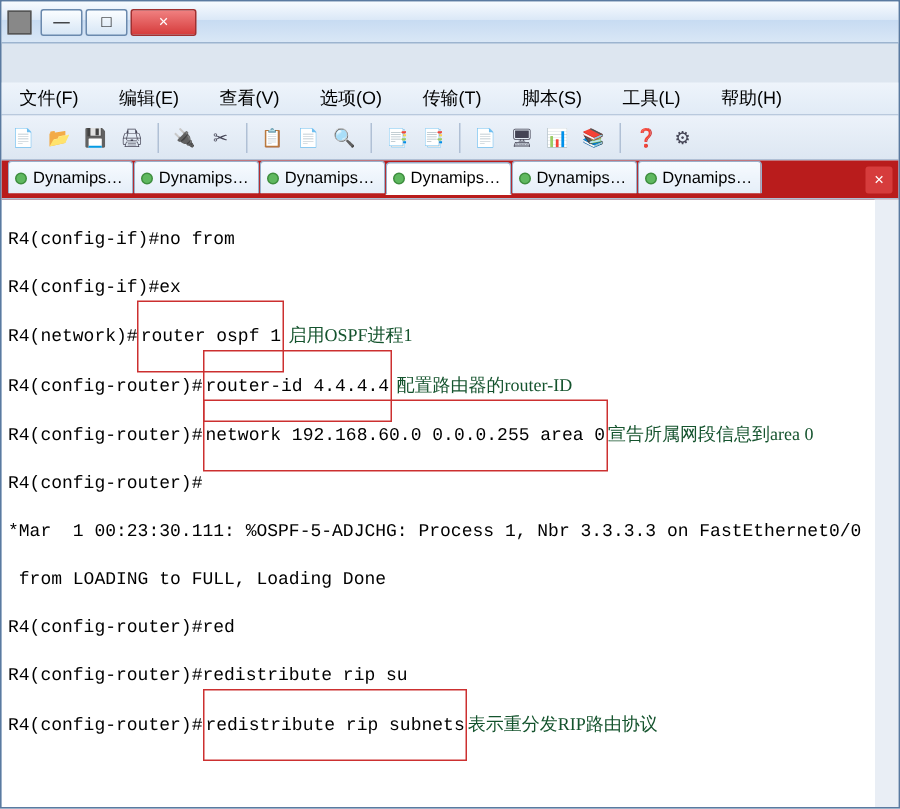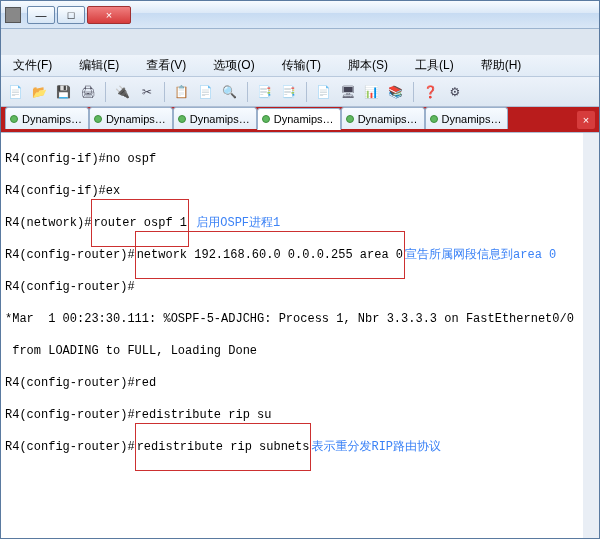--- a/index.html
+++ b/index.html
@@ -111,21 +111,21 @@
     font-size: 12px;
     line-height: 16px;
     padding: 2px 4px;
     color:#000;
     white-space: pre;
     position: relative;
     border-right: 16px solid #e9eef5;
   }
   .terminal .line { white-space: pre; }
   .boxed { border:1px solid #cc3030; padding:16px 1px; }
-  .ann { color:#3b82f6; font-family:Liberation Mono, monospace; }
+  .ann { color:#14532d; font-family:Liberation Serif, serif; }
   
   .statusbar {
     height: 22px;
     background: linear-gradient(#eef4fb,#e1ebf6);
     border-top:1px solid #b0c0d5;
     display:flex; align-items:center;
     padding: 0 6px;
     font-size:12px;
     gap: 0;
     margin-left: 18px;
@@ -204,23 +204,24 @@
       <span>Dynamips…</span>
     </div>
   <div class="tab">
       <span class="dot"></span>
       <span>Dynamips…</span>
     </div>
   <div class="closex">×</div>
 </div>
 
 <div class="terminal">
-<div class="line">R4(config-if)#no ospf</div>
+<div class="line">R4(config-if)#no from</div>
 <div class="line">R4(config-if)#ex</div>
 <div class="line"><span>R4(network)#</span><span class="boxed">router ospf 1</span><span class="ann"> 启用OSPF进程1</span></div>
+<div class="line"><span>R4(config-router)#</span><span class="boxed">router-id 4.4.4.4</span><span class="ann"> 配置路由器的router-ID</span></div>
 <div class="line"><span>R4(config-router)#</span><span class="boxed">network 192.168.60.0 0.0.0.255 area 0</span><span class="ann">宣告所属网段信息到area 0</span></div>
 <div class="line">R4(config-router)#</div>
 <div class="line">*Mar  1 00:23:30.111: %OSPF-5-ADJCHG: Process 1, Nbr 3.3.3.3 on FastEthernet0/0</div>
 <div class="line"> from LOADING to FULL, Loading Done</div>
 <div class="line">R4(config-router)#red</div>
 <div class="line">R4(config-router)#redistribute rip su</div>
 <div class="line"><span>R4(config-router)#</span><span class="boxed">redistribute rip subnets</span><span class="ann">表示重分发RIP路由协议</span></div>
 
 
 

